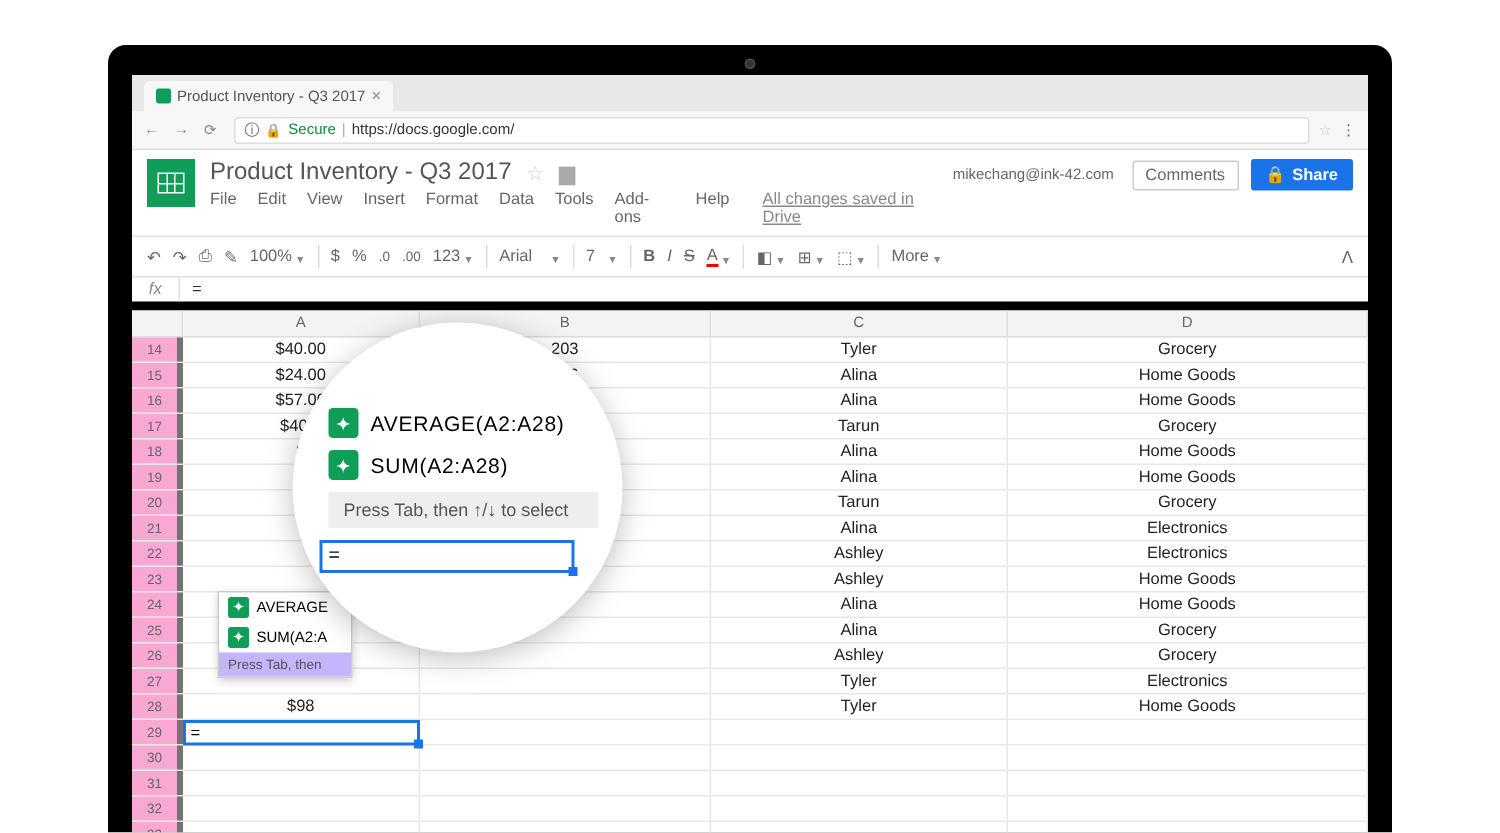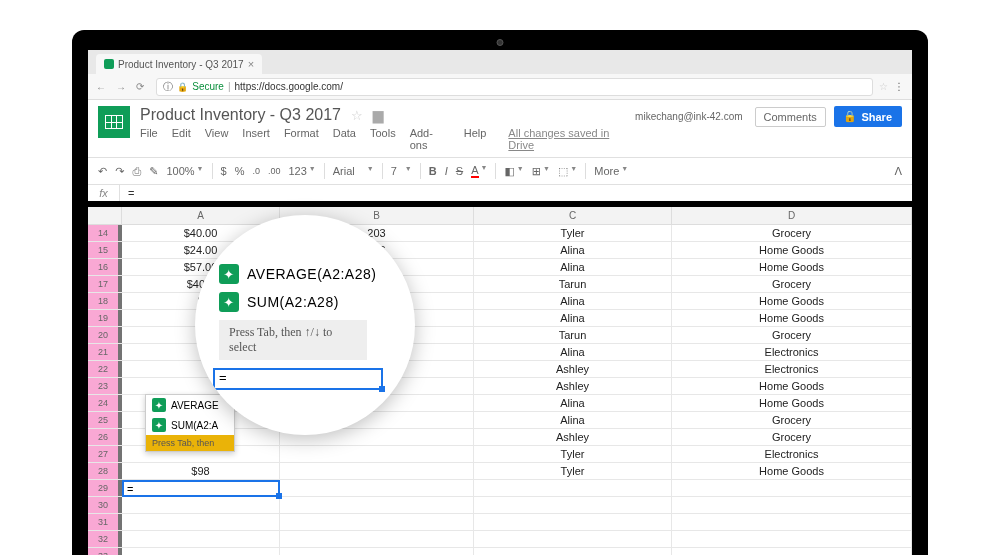--- a/index.html
+++ b/index.html
@@ -26,45 +26,45 @@
 .star{color:#ccc;font-size:13px}
 .folder{color:#aaa;font-size:14px}
 .menus{display:flex;gap:14px;font-size:11px;color:#666;margin-top:3px}
 .saved{text-decoration:underline;color:#888;margin-left:8px}
 .hdr-right{display:flex;align-items:center;gap:8px;font-size:11px}
 .comments-btn{border:1px solid #ccc;padding:3px 8px;border-radius:2px;color:#666}
 .share-btn{background:#1a73e8;color:#fff;padding:4px 10px;border-radius:2px;display:flex;align-items:center;gap:4px;font-weight:bold}
 .email{color:#666;font-size:10px;margin-right:4px}
 .toolbar{display:flex;align-items:center;gap:8px;padding:4px 10px;border-top:1px solid #e0e0e0;border-bottom:1px solid #e0e0e0;font-size:11px;color:#666;height:28px}
 .tb-div{width:1px;height:16px;background:#ddd}
-.tb-item{display:flex;align-items:flex-start;gap:2px}
+.tb-item{display:flex;align-items:flex-end;gap:2px}
 .dd{font-size:7px;color:#888}
 .fx-bar{display:flex;align-items:center;height:22px;border-bottom:6px solid #000000;font-size:11px}
 .fx-label{width:32px;text-align:center;color:#888;font-style:italic;border-right:1px solid #e0e0e0;height:100%;display:flex;align-items:center;justify-content:center}
 .fx-val{padding-left:8px;color:#333}
 .grid{position:relative}
 .grid-header{display:flex;background:#f3f3f3;border-bottom:1px solid #ddd;height:18px}
 .row-hdr-spacer{width:34px;border-right:1px solid #ddd}
 .col-hdr{text-align:center;font-size:10px;color:#666;border-right:1px solid #ddd;line-height:18px}
 .col-A{width:158px}.col-B{width:194px}.col-C{width:198px}.col-D{flex:1}
 .grid-body{}
 .row{display:flex;height:17px;border-bottom:1px solid #e7e7e7}
 .row-num{width:34px;background:#f9a8d4;border-right:4px solid #737373;text-align:center;font-size:9px;color:#666;line-height:17px}
 .cell{border-right:1px solid #e7e7e7;font-size:11px;line-height:17px;padding:0 4px;color:#222}
 .cell.center{text-align:center}
 .active-cell{position:absolute;border:2px solid #1a73e8;background:#fff;font-size:11px;padding:0 3px;line-height:15px}
 .fill-handle{position:absolute;width:6px;height:6px;background:#1a73e8;right:-4px;bottom:-4px}
 .suggest-popup{position:absolute;background:#fff;border:1px solid #ccc;box-shadow:0 2px 6px rgba(0,0,0,0.2);font-size:10px}
 .sug-item{display:flex;align-items:center;gap:5px;padding:3px 6px}
 .sug-icon{width:14px;height:14px;background:#0f9d58;display:flex;align-items:center;justify-content:center;color:#fff;font-size:10px;border-radius:2px}
-.sug-hint{background:#eab308;padding:3px 6px;color:#555;font-size:9px}
+.sug-hint{background:#c4b5fd;padding:3px 6px;color:#555;font-size:9px}
 .zoom-circle{position:absolute;width:220px;height:220px;border-radius:50%;background:#fff;box-shadow:0 4px 20px rgba(0,0,0,0.25);overflow:hidden;display:flex;flex-direction:column;justify-content:center;align-items:flex-start;padding-left:24px}
 .zoom-circle .z-item{display:flex;align-items:center;gap:8px;font-size:14px;padding:4px 0;font-family:'Courier New',monospace;letter-spacing:0.5px}
 .zoom-circle .z-icon{width:20px;height:20px;background:#0f9d58;display:flex;align-items:center;justify-content:center;color:#fff;border-radius:3px;font-size:13px}
-.zoom-circle .z-hint{background:#eee;padding:5px 10px;font-size:12px;color:#555;margin:4px 0;width:148px;font-family:Liberation Serif, serif}
+.zoom-circle .z-hint{background:#eee;padding:5px 10px;font-size:12px;color:#555;margin:4px 0;width:180px;font-family:Liberation Sans, sans-serif}
 .zoom-circle .z-price{font-size:18px;padding:6px 0 0 30px;color:#222}
 .zoom-circle .z-input{border:2px solid #1a73e8;width:170px;height:22px;margin-top:4px;padding:0 4px;font-size:13px;position:relative;margin-left:-6px}
 </style>
 </head>
 <body>
 
 <div class="monitor">
   <div class="camera"></div>
   <div class="screen">
 

